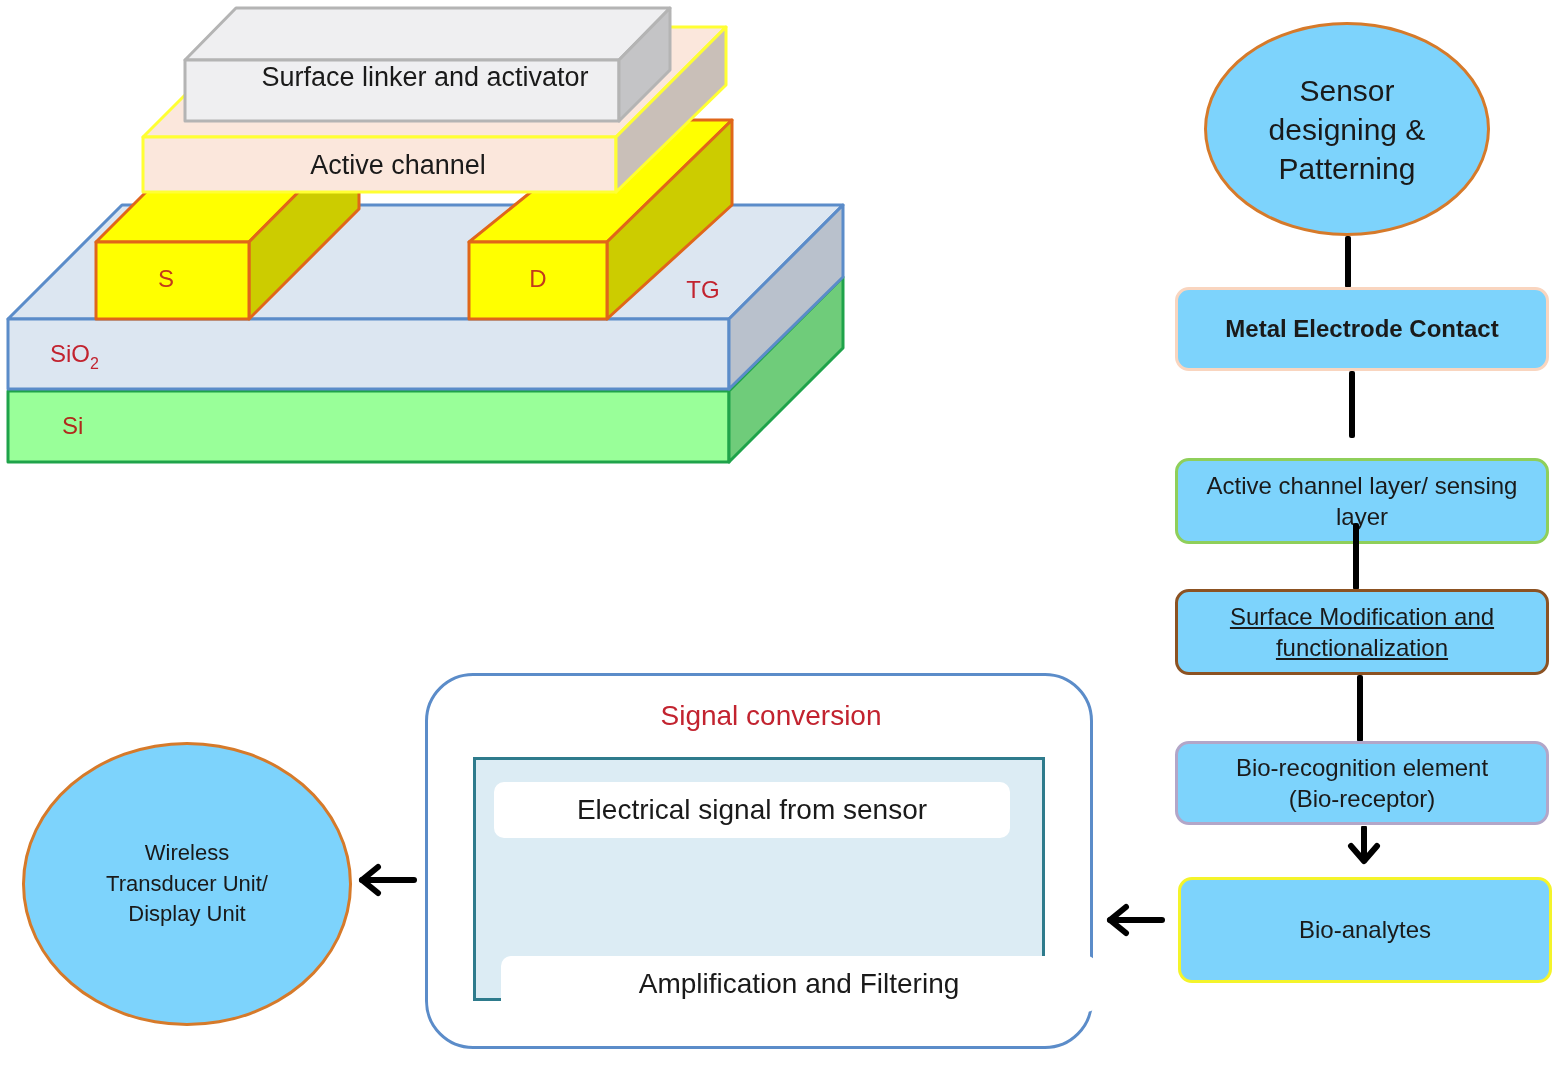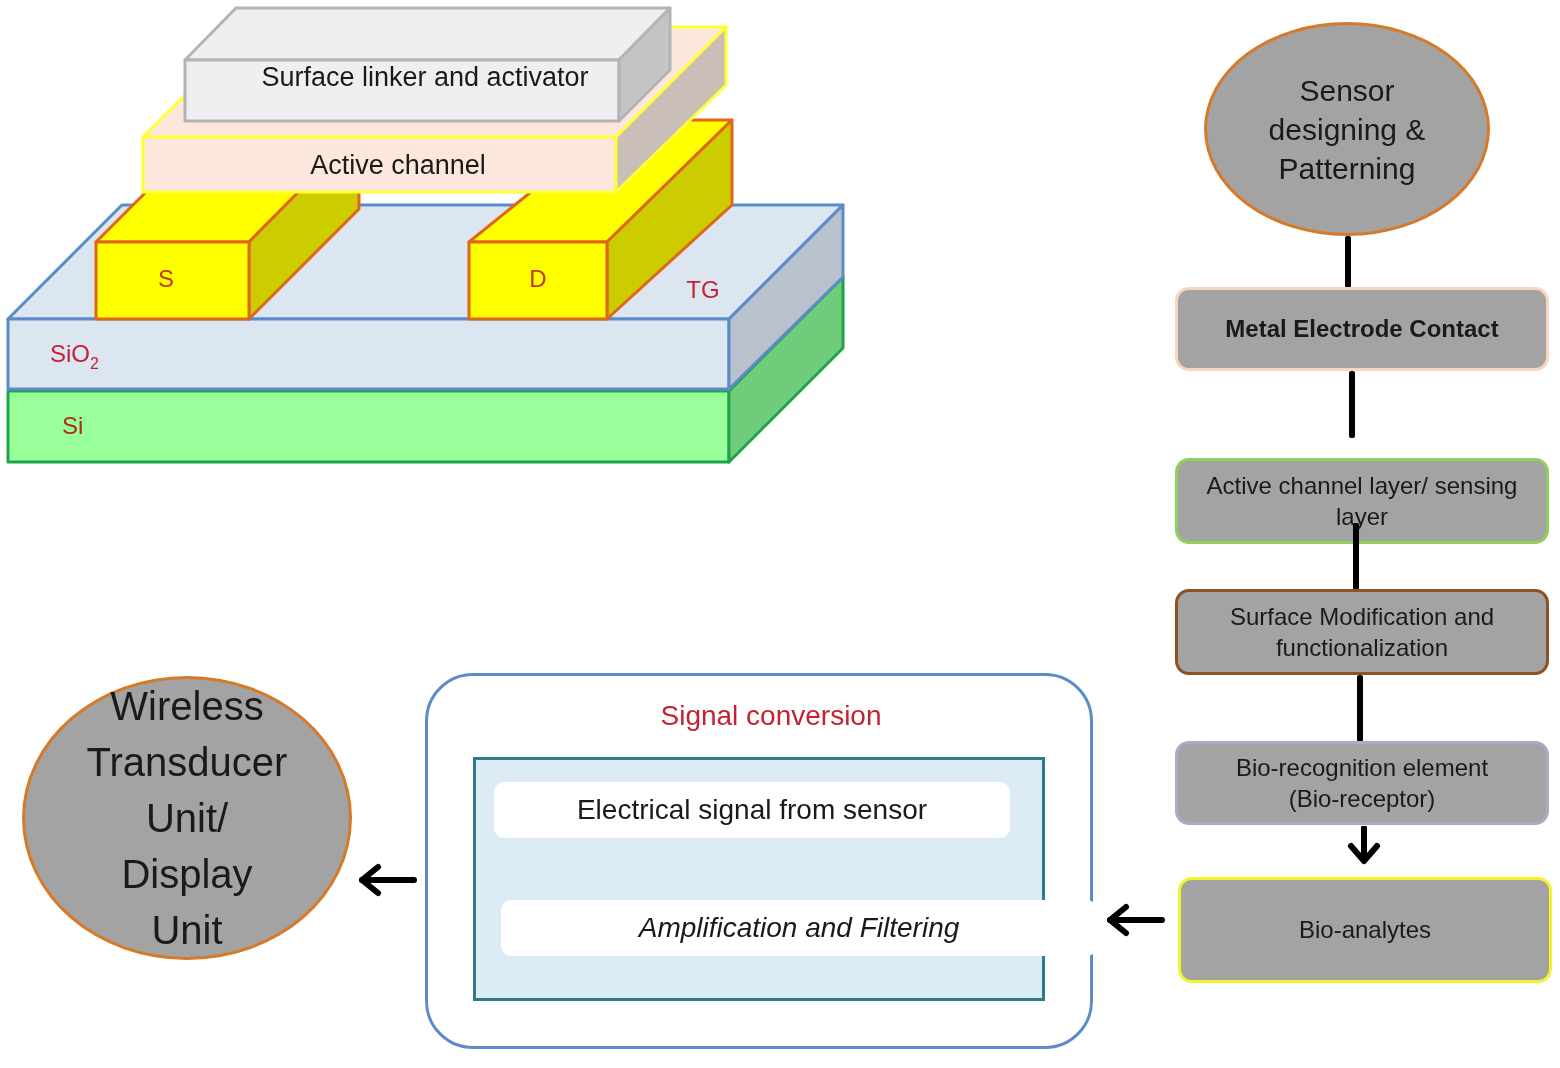--- a/index.html
+++ b/index.html
@@ -1,21 +1,21 @@
 <!DOCTYPE html>
 <html><head>
 <meta charset="utf-8">
 <style>
   html, body { margin: 0; padding: 0; background: #ffffff; }
   body { width: 1560px; height: 1068px; position: relative; overflow: hidden;
          font-family: "Liberation Sans", "DejaVu Sans", sans-serif; color: #1a1a1a; }
   svg text { font-family: "Liberation Sans", "DejaVu Sans", sans-serif; }
   #device { position: absolute; left: 0; top: 0; }
   .node { position: absolute; box-sizing: border-box; display: flex; align-items: center;
-          justify-content: center; text-align: center; background: #a3a3a3; line-height: 1.3; }
+          justify-content: center; text-align: center; background: #7dd3fc; line-height: 1.3; }
   .ellipse { border-radius: 50%; border: 3px solid #d67a2a; }
   .rbox { border-radius: 14px; border-width: 3px; border-style: solid; font-size: 24px; }
   .connector { position: absolute; background: #000; width: 6px; border-radius: 2px; }
   .arrow { position: absolute; }
   #signal-outer { position: absolute; left: 425px; top: 673px; width: 668px; height: 376px;
                   border: 3px solid #5b8cc9; border-radius: 48px; box-sizing: border-box; background: #fff; }
   #signal-title { position: absolute; left: 437px; top: 700px; width: 668px; text-align: center;
                   color: #c2232f; font-size: 28px; }
   #signal-inner { position: absolute; left: 473px; top: 757px; width: 572px; height: 244px;
                   border: 3px solid #2e7b8c; background: #dcecf4; box-sizing: border-box; }
@@ -60,21 +60,21 @@
 
 <div class="connector" style="left:1345px; top:236px; height:52px;"></div>
 <div class="node rbox" style="left: 1175px; top: 287px; width: 374px; height: 84px; border-color: rgb(249, 213, 191); font-weight: bold;">
   <span>Metal Electrode Contact</span>
 </div>
 <div class="connector" style="left:1349px; top:371px; height:67px;"></div>
 <div class="node rbox" style="left: 1175px; top: 437px; width: 374px; height: 86px; padding: 0px 12px; border-color: rgb(143, 207, 90); margin-top: 21px;">
   <span>Active channel layer/ sensing layer</span>
 </div>
 <div class="connector" style="left:1353px; top:523px; height:67px;"></div>
-<div class="node rbox" style="left: 1175px; top: 589px; width: 374px; height: 86px; padding: 0px 30px; border-color: rgb(140, 82, 34);">
+<div class="node rbox" style="left: 1175px; top: 589px; width: 374px; height: 86px; padding: 0px 30px; border-color: rgb(140, 82, 34); text-decoration: underline;">
   <span>Surface Modification and functionalization</span>
 </div>
 <div class="connector" style="left:1357px; top:675px; height:67px;"></div>
 <div class="node rbox" style="left: 1175px; top: 741px; width: 374px; height: 84px; padding: 12px 40px; border-color: rgb(178, 166, 200);">
   <span>Bio-recognition element (Bio-receptor)</span>
 </div>
 <svg class="arrow" style="left:1346px; top:826px;" width="36" height="40">
   <line x1="18" y1="2" x2="18" y2="34" stroke="#000" stroke-width="6" stroke-linecap="round"></line>
   <polyline points="5,20 18,35 31,20" fill="none" stroke="#000" stroke-width="6" stroke-linecap="round" stroke-linejoin="round"></polyline>
 </svg>
@@ -86,24 +86,24 @@
   <line x1="6" y1="18" x2="58" y2="18" stroke="#000" stroke-width="6" stroke-linecap="round"></line>
   <polyline points="22,5 6,18 22,31" fill="none" stroke="#000" stroke-width="6" stroke-linecap="round" stroke-linejoin="round"></polyline>
 </svg>
 
 <div id="signal-outer"></div>
 <div id="signal-title">Signal conversion</div>
 <div id="signal-inner"></div>
 <div class="signal-step" style="left:494px; top:782px; width:516px; height:56px;">
   <span>Electrical signal from sensor</span>
 </div>
-<div class="signal-step" style="left:501px; top:900px; width:596px; height:56px;font-style:italic;">
+<div class="signal-step" style="left:501px; top:956px; width:596px; height:56px;">
   <span>Amplification and Filtering</span>
 </div>
 
 <svg class="arrow" style="left:356px; top:862px;" width="62" height="36">
   <line x1="6" y1="18" x2="58" y2="18" stroke="#000" stroke-width="6" stroke-linecap="round"></line>
   <polyline points="22,5 6,18 22,31" fill="none" stroke="#000" stroke-width="6" stroke-linecap="round" stroke-linejoin="round"></polyline>
 </svg>
 
-<div class="node ellipse" style="left:22px; top:676px; width:330px; height:284px; font-size:40px; padding:0 70px; line-height:1.4;">
+<div class="node ellipse" style="left:22px; top:742px; width:330px; height:284px; font-size:22px; padding:0 70px; line-height:1.4;">
   <span>Wireless Transducer Unit/ Display Unit</span>
 </div>
 
 </body></html>

